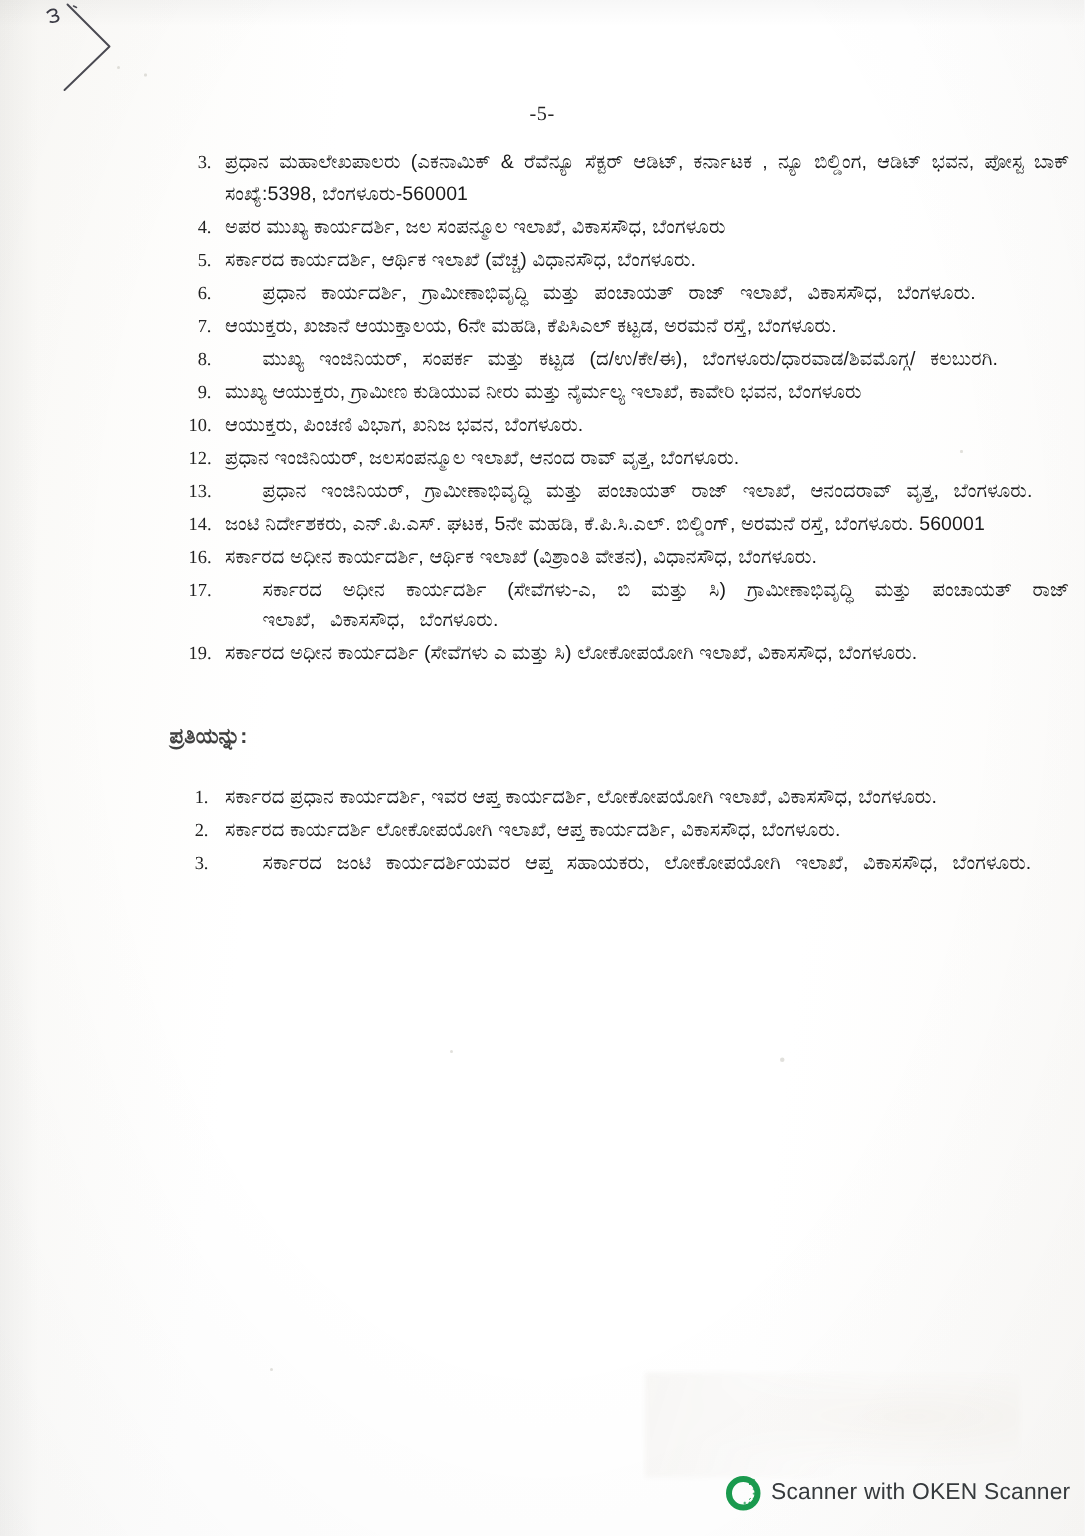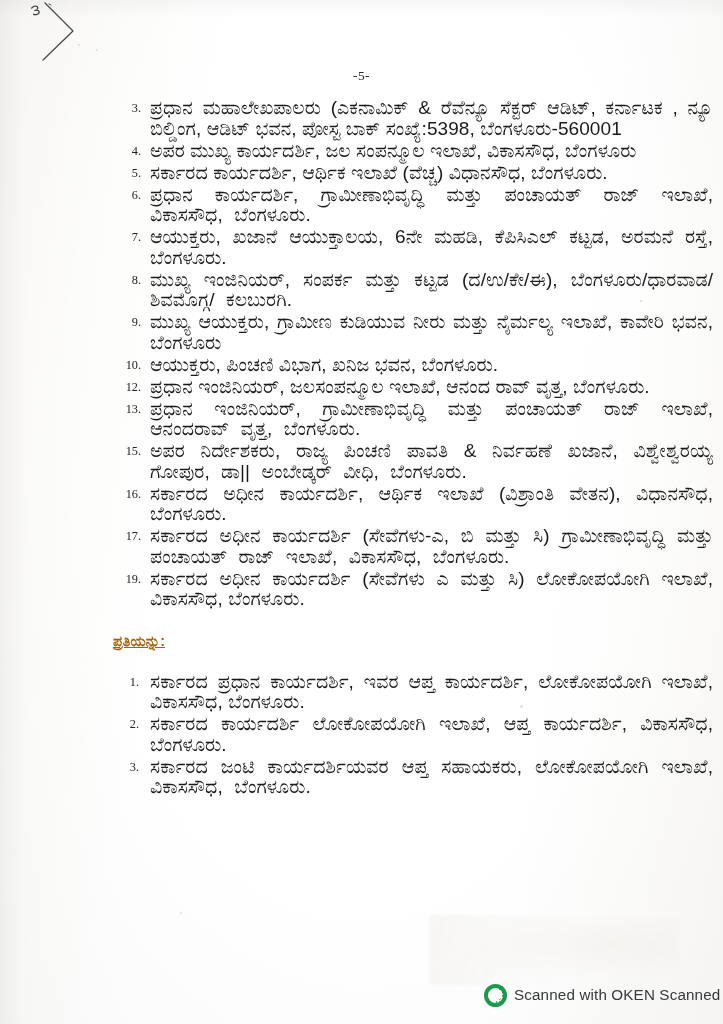--- a/index.html
+++ b/index.html
@@ -90,41 +90,41 @@
     width: 28px;
     text-align: right;
     padding-right: 9px;
     font-size: 12.3px;
     font-family: "Liberation Serif", serif;
     color: #222;
     line-height: 20.5px;
   }
   li.doc-item .body {
     flex: 1 1 auto;
-    font-size: 19px;
+    font-size: 13px;
     line-height: 20.5px;
     color: #1a1a1a;
     letter-spacing: 0.08px;
   }
   li.doc-item .body.justify {
     text-align: justify;
     text-align-last: left;
   }
   li.doc-item .body.wide {
     word-spacing: 6px;
+    margin-left: 25px;
   }
 
   .section-heading {
-    margin-top: 20px;
+    margin-top: 34px;
     margin-bottom: 2px;
     font-size: 14.2px;
     font-weight: bold;
-    color: #a16207;
+    color: #404040;
     letter-spacing: 0.1px;
-    text-decoration: underline;
   }
 
   ol.copylist {
     margin: 22px 0 0 0;
     padding: 0;
     list-style: none;
   }
   ol.copylist li.doc-item .num {
     width: 26px;
     padding-right: 11px;
@@ -253,22 +253,22 @@
       </li>
       <li class="doc-item">
         <span class="num">12.</span>
         <span class="body">ಪ್ರಧಾನ ಇಂಜಿನಿಯರ್, ಜಲಸಂಪನ್ಮೂಲ ಇಲಾಖೆ, ಆನಂದ ರಾವ್ ವೃತ್ತ, ಬೆಂಗಳೂರು.</span>
       </li>
       <li class="doc-item">
         <span class="num">13.</span>
         <span class="body justify wide">ಪ್ರಧಾನ ಇಂಜಿನಿಯರ್, ಗ್ರಾಮೀಣಾಭಿವೃದ್ಧಿ ಮತ್ತು ಪಂಚಾಯತ್ ರಾಜ್ ಇಲಾಖೆ, ಆನಂದರಾವ್ ವೃತ್ತ, ಬೆಂಗಳೂರು.</span>
       </li>
       <li class="doc-item">
-        <span class="num">15.</span>
-        <span class="body justify wide">ಅಪರ ನಿರ್ದೇಶಕರು, ರಾಜ್ಯ ಪಿಂಚಣಿ ಪಾವತಿ &amp; ನಿರ್ವಹಣೆ ಖಜಾನೆ, ವಿಶ್ವೇಶ್ವರಯ್ಯ ಗೋಪುರ, ಡಾ|| ಅಂಬೇಡ್ಕರ್ ವೀಧಿ, ಬೆಂಗಳೂರು.</span>
+        <span class="num">14.</span>
+        <span class="body justify">ಜಂಟಿ ನಿರ್ದೇಶಕರು, ಎನ್.ಪಿ.ಎಸ್. ಘಟಕ, 5ನೇ ಮಹಡಿ, ಕೆ.ಪಿ.ಸಿ.ಎಲ್. ಬಿಲ್ಡಿಂಗ್, ಅರಮನೆ ರಸ್ತೆ, ಬೆಂಗಳೂರು. 560001</span>
       </li>
       <li class="doc-item">
         <span class="num">16.</span>
         <span class="body justify">ಸರ್ಕಾರದ ಅಧೀನ ಕಾರ್ಯದರ್ಶಿ, ಆರ್ಥಿಕ ಇಲಾಖೆ (ವಿಶ್ರಾಂತಿ ವೇತನ), ವಿಧಾನಸೌಧ, ಬೆಂಗಳೂರು.</span>
       </li>
       <li class="doc-item">
         <span class="num">17.</span>
         <span class="body justify wide">ಸರ್ಕಾರದ ಅಧೀನ ಕಾರ್ಯದರ್ಶಿ (ಸೇವೆಗಳು-ಎ, ಬಿ ಮತ್ತು ಸಿ) ಗ್ರಾಮೀಣಾಭಿವೃದ್ಧಿ ಮತ್ತು ಪಂಚಾಯತ್ ರಾಜ್ ಇಲಾಖೆ, ವಿಕಾಸಸೌಧ, ಬೆಂಗಳೂರು.</span>
       </li>
       <li class="doc-item">
@@ -312,16 +312,16 @@
   <div class="speck" style="left:640px; top:300px; width:1.5px; height:1.5px;"></div>
   <div class="speck" style="left:300px; top:700px; width:2px; height:2px;"></div>
   <div class="speck" style="left:520px; top:705px; width:3px; height:3px;"></div>
   <div class="speck" style="left:180px; top:912px; width:2px; height:2px;"></div>
 
   <div class="watermark">
     <span class="oken-logo">
       <span class="ring"></span>
       <span class="dots"></span>
     </span>
-    <span class="watermark-text">Scanned with OKEN Scanned</span>
+    <span class="watermark-text">Scanner with OKEN Scanner</span>
   </div>
 
 </div>
 
 </body></html>

